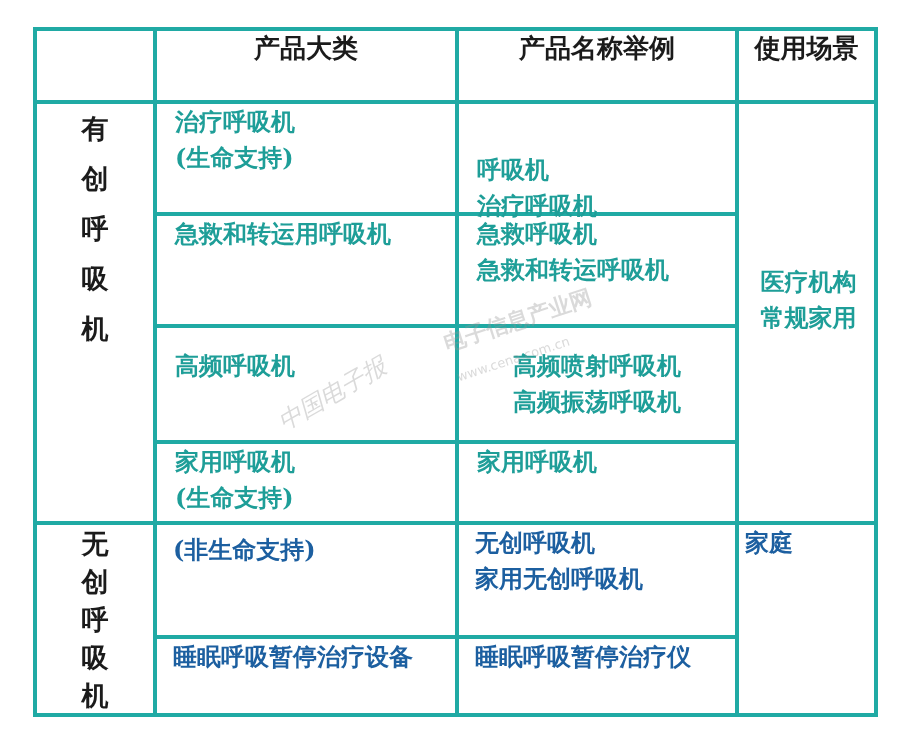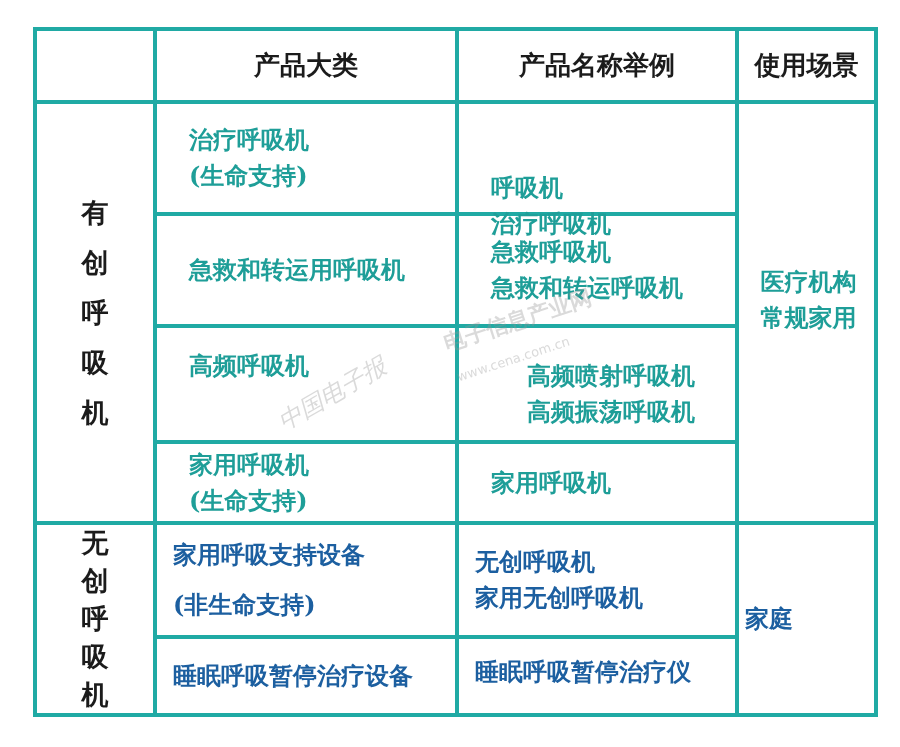--- a/index.html
+++ b/index.html
@@ -2,27 +2,27 @@
 <html><head>
   <meta charset="utf-8">
   <style>
     html, body { margin: 0; padding: 0; background: #ffffff; }
     body { width: 900px; height: 747px; position: relative; overflow: hidden;
            font-family: "DejaVu Serif", "Liberation Serif", serif; }
     .tbl { position: absolute; left: 33px; top: 27px; width: 845px; height: 690px; }
     .line { position: absolute; background: #20aaa4; }
     .h { height: 4px; }
     .v { width: 4px; }
-    .cell { position: absolute; display: flex; flex-direction: column; justify-content: center;
+    .cell { position: absolute; display: flex; flex-direction: column; justify-content: flex-start;
             box-sizing: border-box; }
     .hdr { color: #1b1b1b; font-weight: bold; font-size: 26px; align-items: center; text-align: center; }
     .vert { color: #1b1b1b; font-weight: bold; font-size: 27px; align-items: center; text-align: center;
             line-height: 50px; }
     .vert2 { line-height: 38px; }
-    .teal { color: #1e9e98; font-weight: bold; font-size: 24px; line-height: 36px; padding-left: 32px; }
+    .teal { color: #1e9e98; font-weight: bold; font-size: 24px; line-height: 36px; padding-left: 18px; }
     .blue { color: #1c5fa0; font-weight: bold; font-size: 24px; line-height: 36px; padding-left: 16px; }
     .center { align-items: center; padding-left: 4px; }
     .wm { position: absolute; color: rgba(150,150,150,0.35); font-weight: bold; pointer-events: none;
           font-family: "DejaVu Sans", sans-serif; }
   </style>
 </head>
 <body>
 
 <div class="tbl">
 
@@ -97,21 +97,20 @@
 
   <div class="cell vert vert2" style="left:4px;top:498px;width:116px;height:188px;">
     <span>无</span>
     <span>创</span>
     <span>呼</span>
     <span>吸</span>
     <span>机</span>
   </div>
 
   <div class="cell blue" style="left:124px;top:498px;width:298px;height:110px;line-height:50px;">
-    <span>家用呼吸支持设备</span>
     <span>(非生命支持)</span>
   </div>
   <div class="cell blue" style="left:124px;top:612px;width:298px;height:74px;">
     <span>睡眠呼吸暂停治疗设备</span>
   </div>
 
   <div class="cell blue" style="left:426px;top:498px;width:276px;height:110px;">
     <span>无创呼吸机</span>
     <span>家用无创呼吸机</span>
   </div>

